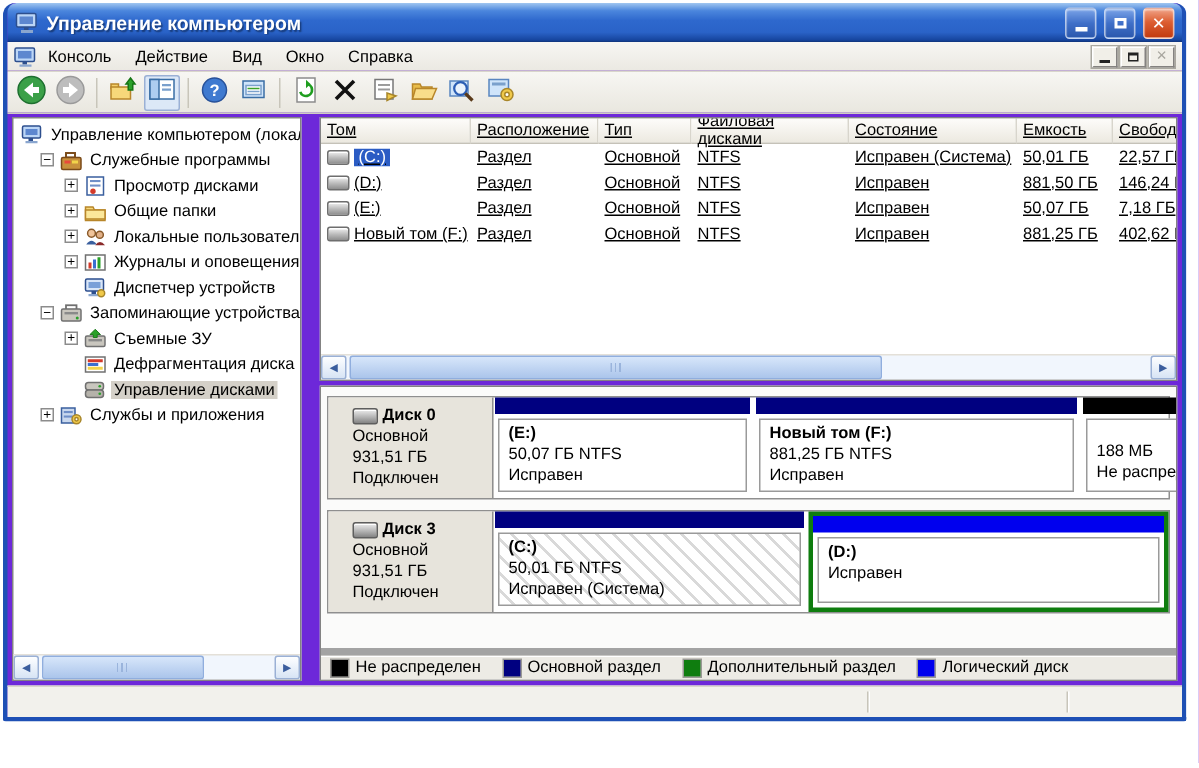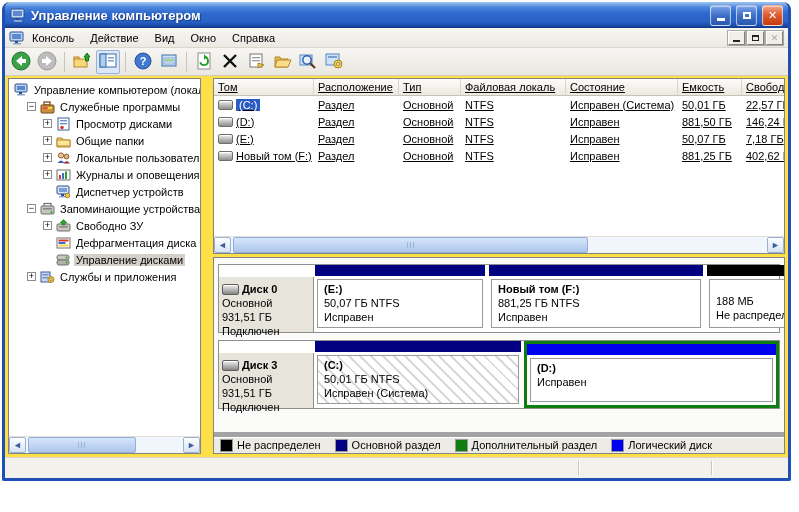--- a/index.html
+++ b/index.html
@@ -1,21 +1,21 @@
 <!DOCTYPE html>
 <html><head>
 <meta charset="utf-8">
 <style>
   * { margin:0; padding:0; box-sizing:border-box; }
   html,body { width:799px; height:512px; background:#fff; overflow:hidden;
     font-family:"Liberation Sans","DejaVu Sans",sans-serif; font-size:11px; color:#000; }
 
   .window { position:absolute; left:2px; top:2px; width:789px; height:479px;
     border:3px solid #1e50b5; border-top:none; border-radius:8px 8px 2px 2px;
-    background:#fde047; display:flex; flex-direction:column; }
+    background:#6d28d9; display:flex; flex-direction:column; }
 
   
   .titlebar { height:26px; flex:none; border-radius:6px 6px 0 0; position:relative;
     background:linear-gradient(180deg,#a0c6f0 0%,#4b86dd 20%,#2e68cd 45%,#2a63c8 75%,#16459e 95%,#10337a 100%);
     display:flex; align-items:center; padding:0 5px; gap:5px; }
   .titlebar .title { color:#fff; font-weight:bold; font-size:13px; text-shadow:1px 1px 1px #173a78; flex:1;
     white-space:nowrap; overflow:hidden; }
   .winbtn { width:21px; height:21px; border-radius:3px; border:1px solid rgba(255,255,255,.6);
     display:flex; align-items:center; justify-content:center; color:#fff; font-weight:bold; font-size:11px;
     background:linear-gradient(180deg,#7ba4e8 0%,#3f6fc8 50%,#2b58ad 100%); box-shadow:inset 0 1px 1px rgba(255,255,255,.5); }
@@ -87,21 +87,21 @@
   .c0{width:100px;flex:none;} .c1{width:85px;flex:none;} .c2{width:62px;flex:none;}
   .c3{width:105px;flex:none;} .c4{width:112px;flex:none;} .c5{width:64px;flex:none;} .c6{flex:1;}
   .vol-ic { width:15px; height:10px; flex:none; border:1px solid #6e6e6e; border-radius:2px;
     background:linear-gradient(180deg,#f2f2f2,#b9b9b9 55%,#8f8f8f); box-shadow:inset 0 1px 0 #fff; }
   .sel-label { background:#2b5cc4; color:#fff; padding:0 3px; }
 
   
   .graph-pane { flex:1; background:#fbfbfa; border:1px solid #838383; display:flex; flex-direction:column; overflow:hidden; }
   .disks { flex:1; padding:6px 4px 4px; display:flex; flex-direction:column; gap:7px; overflow:hidden; }
   .disk-row { height:69px; flex:none; border:1px solid #8f8f8f; background:#fff; display:flex; }
-  .disk-label { width:95px; flex:none; background:#e7e4dc; border-right:1px solid #8f8f8f; padding:5px 5px 3px 3px; line-height:14px;margin-top:12px; }
+  .disk-label { width:110px; flex:none; background:#e7e4dc; border-right:1px solid #8f8f8f; padding:5px 5px 3px 16px; line-height:14px; }
   .disk-label .dname { font-weight:bold; display:flex; align-items:center; gap:3px; }
   .disk-ic { width:17px; height:11px; flex:none; border:1px solid #5e5e5e; border-radius:2px;
     background:linear-gradient(180deg,#efefef,#b0b0b0 60%,#848484); box-shadow:inset 0 1px 0 #fff; }
   .parts { flex:1; display:flex; gap:2px; padding:0; }
   .part { position:relative; display:flex; flex-direction:column; }
   .part .stripe { height:11px; flex:none; margin:0 1px; }
   .part .pbody { flex:1; margin:3px 3px 4px; border:1px solid #9a9a9a; background:#fff; padding:2px 6px; line-height:14px; overflow:hidden; white-space:nowrap; }
   .part .ptitle { font-weight:bold; }
   .part .ptitle:empty { display:none; }
   .part.hatched .pbody { background:repeating-linear-gradient(45deg,#ffffff 0 6px,#d9d9d9 6px 8px); }
@@ -371,21 +371,21 @@
 
         <div class="titem lvl2">
           <span class="exp plus"></span>
           <span class="ticon">
               <svg width="15" height="14">
                 <rect x="1" y="5" width="13" height="7" rx="1" fill="#c9c6be" stroke="#707070"></rect>
                 <rect x="3" y="7" width="9" height="1.6" fill="#8a8a8a"></rect>
                 <polygon points="7.5,0.5 11,4 8.8,4 8.8,6 6.2,6 6.2,4 4,4" fill="#2aa12a" stroke="#157515" stroke-width="0.6"></polygon>
               </svg>
             </span>
-          <span class="tlabel">Свободно ЗУ</span>
+          <span class="tlabel">Съемные ЗУ</span>
         </div>
 
         <div class="titem lvl2">
           <span class="exp none"></span>
           <span class="ticon">
               <svg width="15" height="14">
                 <rect x="1" y="2" width="13" height="10" fill="#fff" stroke="#707070"></rect>
                 <rect x="2.5" y="3.5" width="10" height="2" fill="#d43a2a"></rect>
                 <rect x="2.5" y="6" width="7" height="2" fill="#3a6fd0"></rect>
                 <rect x="2.5" y="8.5" width="10" height="2" fill="#f2d44a"></rect>
@@ -435,21 +435,21 @@
 
     <div class="splitter"></div>
 
     <div class="right-pane">
 
       <div class="list-pane">
         <div class="lhead">
           <span class="hcell c0">Том</span>
           <span class="hcell c1">Расположение</span>
           <span class="hcell c2">Тип</span>
-          <span class="hcell c3">Файловая локаль</span>
+          <span class="hcell c3">Файловая дисками</span>
           <span class="hcell c4">Состояние</span>
           <span class="hcell c5">Емкость</span>
           <span class="hcell c6">Свободно</span>
         </div>
 
         <div class="lrow">
           <span class="lcell c0">
               <span class="vol-ic"></span>
               <span class="sel-label">(C:)</span>
             </span>

